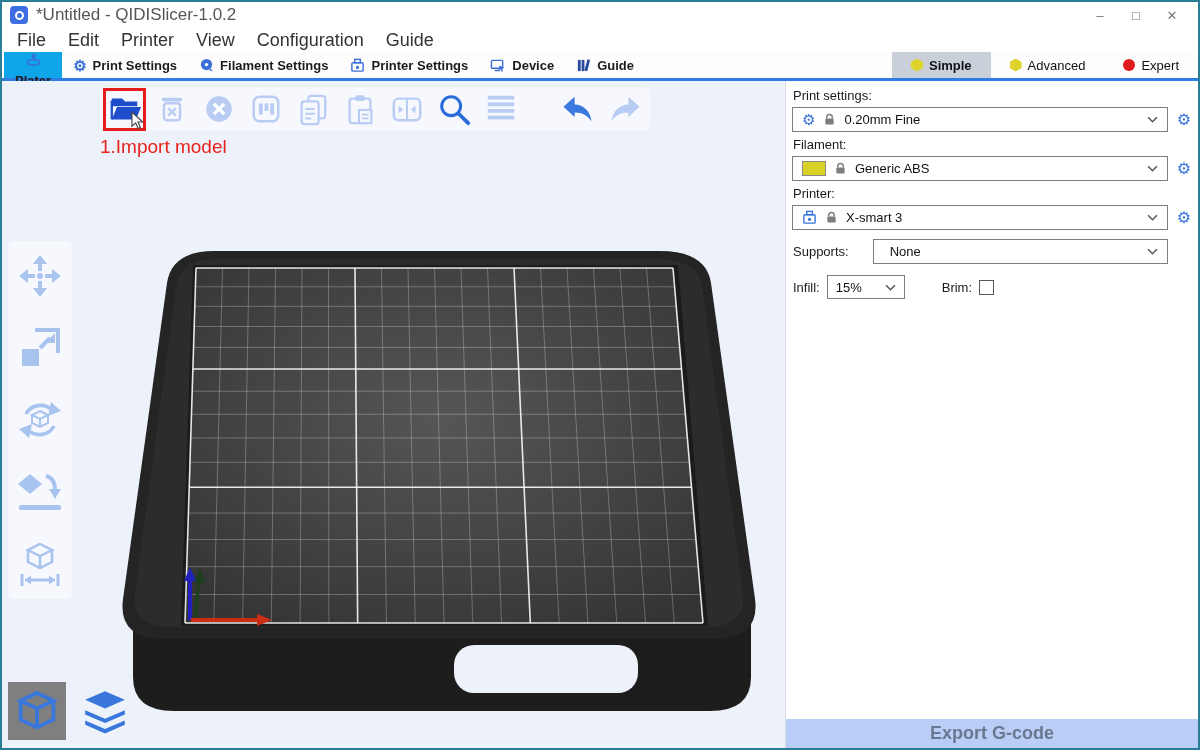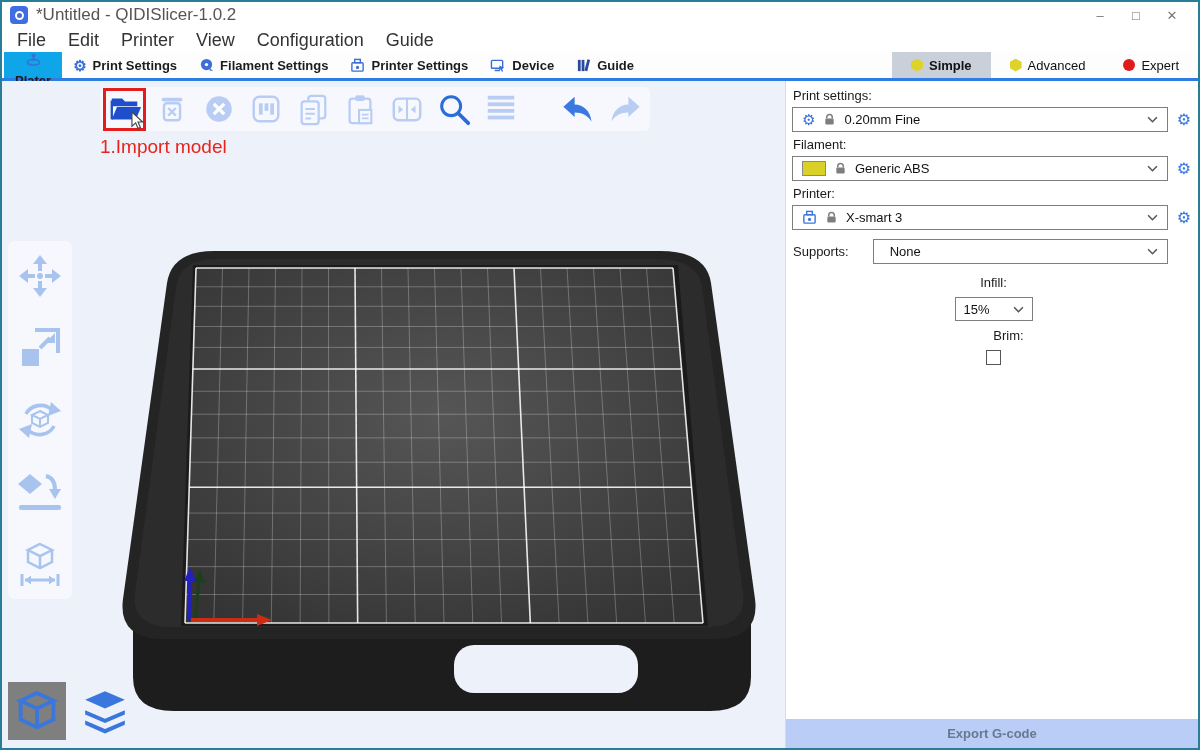--- a/index.html
+++ b/index.html
@@ -67,28 +67,28 @@
   
   .rp-label { font-size:13px; color:#1a1a1a; margin:3px 0 4px 1px; }
   .combo-row { display:flex; align-items:center; gap:6px; margin-bottom:5px; }
   .combo { flex:1; height:25px; border:1px solid #7e7e7e; background:#fff; display:flex;
            align-items:center; gap:8px; padding:0 9px; font-size:13px; color:#111; }
   .combo .chev { margin-left:auto; }
   .gear-btn { width:20px; text-align:center; color:#3a77dd; font-size:16px; line-height:1; }
   .swatch { width:24px; height:15px; border:1px solid #8a8a8a; }
   .supports-row { display:flex; align-items:center; gap:24px; margin:9px 26px 0 1px; }
   .supports-row .combo { padding-left:16px; }
-  .infill-row { display:flex; align-items:center; gap:7px; margin:11px 0 0 1px;flex-direction:column; }
+  .infill-row { display:flex; align-items:center; gap:7px; margin:11px 0 0 1px; }
   .small-combo { width:78px; height:24px; border:1px solid #7e7e7e; display:flex; align-items:center;
                  gap:15px; padding:0 8px; font-size:13px; color:#111; }
   .small-combo .chev { margin-left:auto; }
   .brim-label { margin-left:30px; font-size:13px; color:#1a1a1a; }
   .checkbox { width:15px; height:15px; border:1px solid #555; background:#fff; display:inline-block; }
   .export-btn { position:absolute; left:0; right:0; bottom:0; height:29px; background:#b9cdf7;
-                color:#68798f; font-weight:700; font-size:13px; display:flex; align-items:center;
+                color:#68798f; font-weight:700; font-size:18px; display:flex; align-items:center;
                 justify-content:center; }
 </style>
 </head>
 <body>
 
 <div class="win">
 
   <div class="titlebar">
     <span class="app-icon">
         <i></i>

